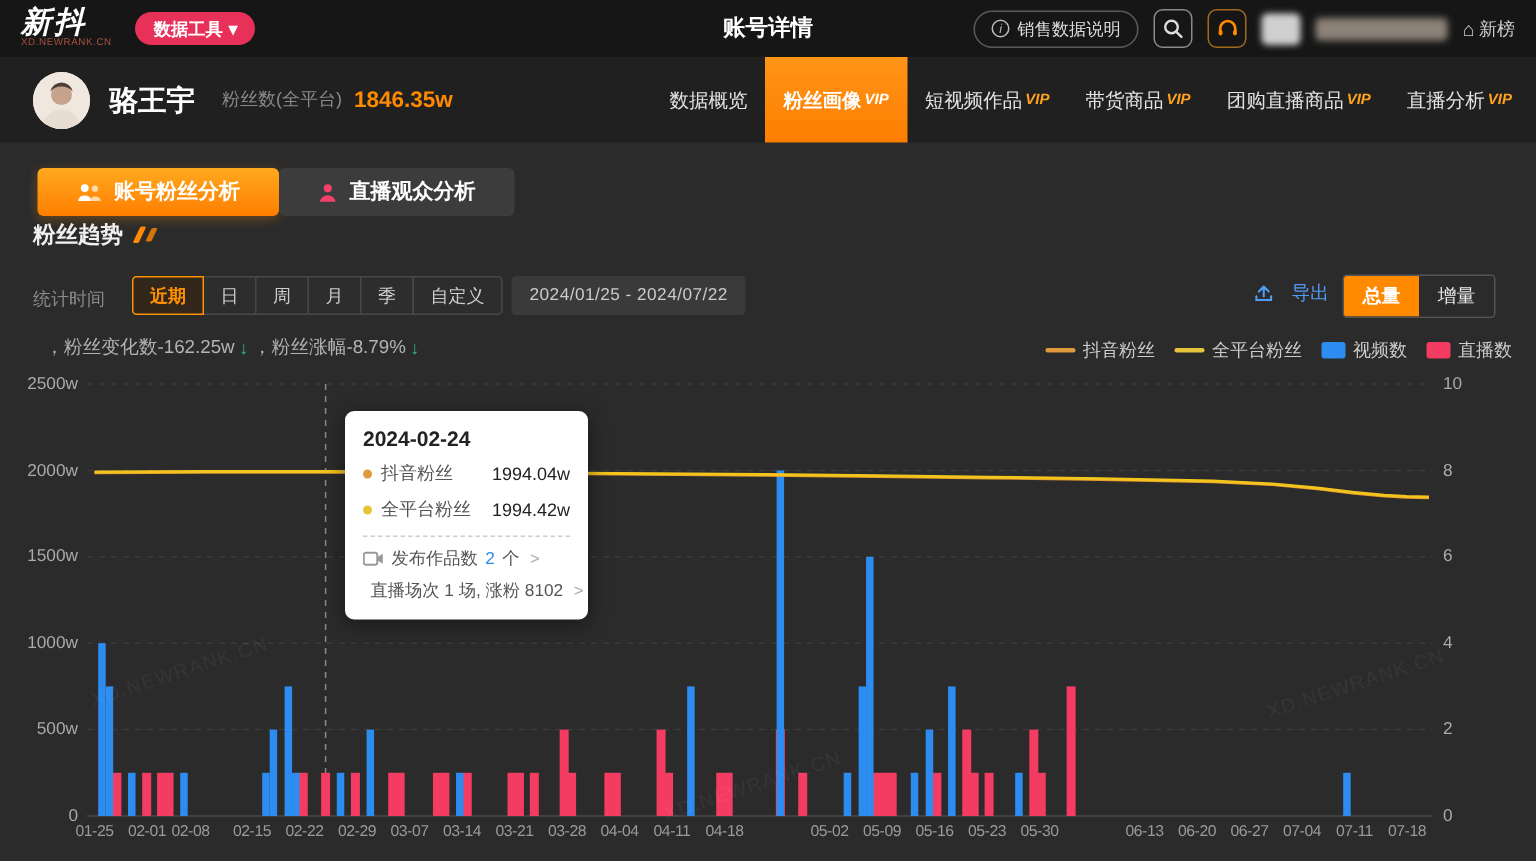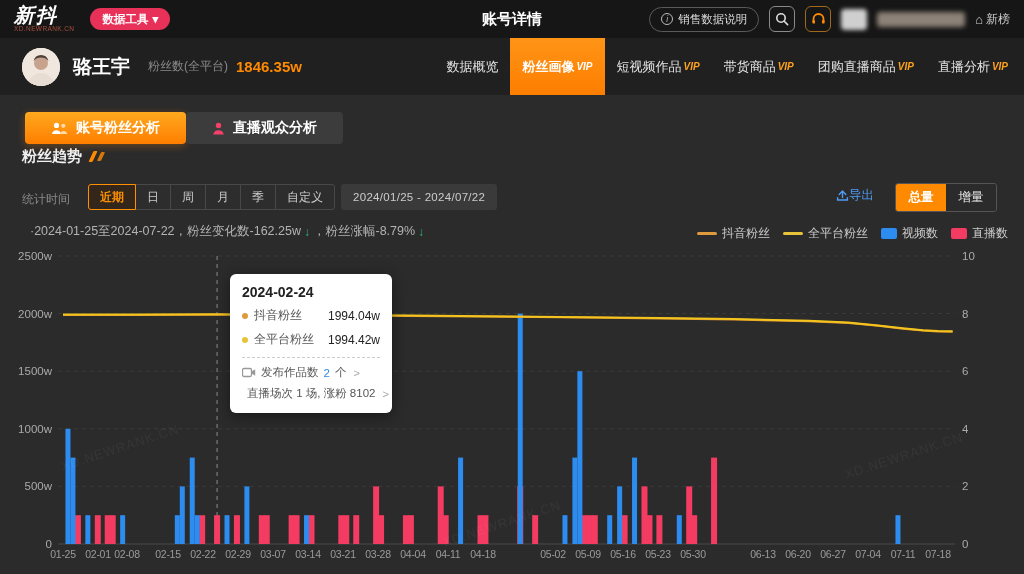--- a/index.html
+++ b/index.html
@@ -46,21 +46,21 @@
   .slash.s2{height:9px;opacity:.8}
 
   
   .filter-label{position:absolute;top:191px;left:22px;font-size:12px;color:#8a8a8a}
   #seg{position:absolute;top:184px;left:88px;display:flex}
   .seg-btn{height:26px;line-height:24px;padding:0 11px;font-size:12px;color:#ccc;background:#2d2d2d;border:1px solid #484848;margin-left:-1px;cursor:pointer;font-family:inherit}
   .seg-btn:first-child{border-radius:3px 0 0 3px;margin-left:0}
   .seg-btn:last-child{border-radius:0 3px 3px 0}
   .seg-btn.active{color:#ff9000;border-color:#ff9000;background:#33261a;position:relative;z-index:2;font-weight:bold}
   .date-box{position:absolute;top:184px;left:341px;height:26px;line-height:26px;padding:0 12px;background:#3a3a3a;border-radius:3px;font-size:11.5px;color:#ccc;letter-spacing:.3px;cursor:pointer}
-  .export-btn{position:absolute;top:187px;left:836px;display:flex;align-items:center;gap:0;font-size:12.5px;color:#4f9bf5;background:none;border:none;cursor:pointer;font-family:inherit}
+  .export-btn{position:absolute;top:187px;left:836px;display:flex;align-items:center;gap:12px;font-size:12.5px;color:#4f9bf5;background:none;border:none;cursor:pointer;font-family:inherit}
   #toggle{position:absolute;top:183px;left:895px;display:flex;border:1px solid #555;border-radius:3px;overflow:hidden}
   .toggle-btn{width:50px;height:27px;font-size:12.5px;color:#eee;background:#2b2b2b;border:none;cursor:pointer;font-family:inherit}
   .toggle-btn.active{background:#ff8a00;color:#fff;font-weight:bold}
 
   
   .summary{position:absolute;top:223px;left:30px;font-size:12.5px;color:#b3b3b3;display:flex;align-items:center;white-space:nowrap}
   .arrow-down{color:#2bb673;font-weight:bold;font-size:12px;margin:0 3px}
   #legend{position:absolute;top:225px;right:16px;display:flex;align-items:center;gap:13px}
   .lg-item{display:flex;align-items:center;gap:5px;font-size:12px;color:#ccc;cursor:pointer}
   .lg-line{width:20px;height:3px;border-radius:2px}
@@ -204,21 +204,20 @@
       <path d="M1.6 8.6 V11 H11.4 V8.6" fill="none" stroke="#4f9bf5" stroke-width="1.4" stroke-linecap="round"></path>
     </svg>
   <span>导出</span>
 </button>
 <div id="toggle">
     <button class="toggle-btn active">总量</button>
     <button class="toggle-btn">增量</button>
   </div>
 
 <div class="summary">
-  <span>·2024-01-25至2024-07-22</span>
   <span>，</span>
   <span>粉丝变化数-162.25w</span>
   <span class="arrow-down">↓</span>
   <span>，</span>
   <span>粉丝涨幅-8.79%</span>
   <span class="arrow-down">↓</span>
 </div>
 <div id="legend">
     <div class="lg-item">
       <span class="lg-line" style="background: rgb(224, 154, 62);"></span>

